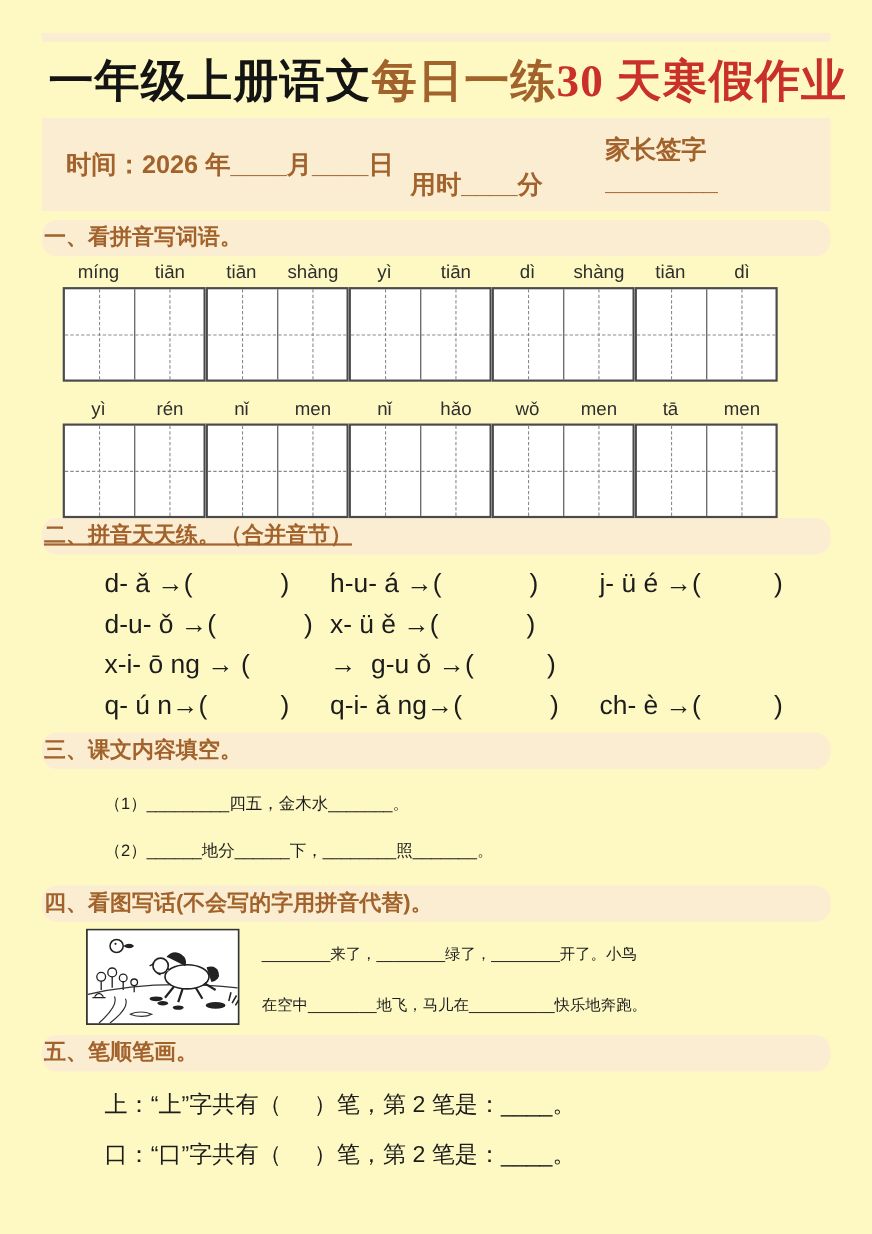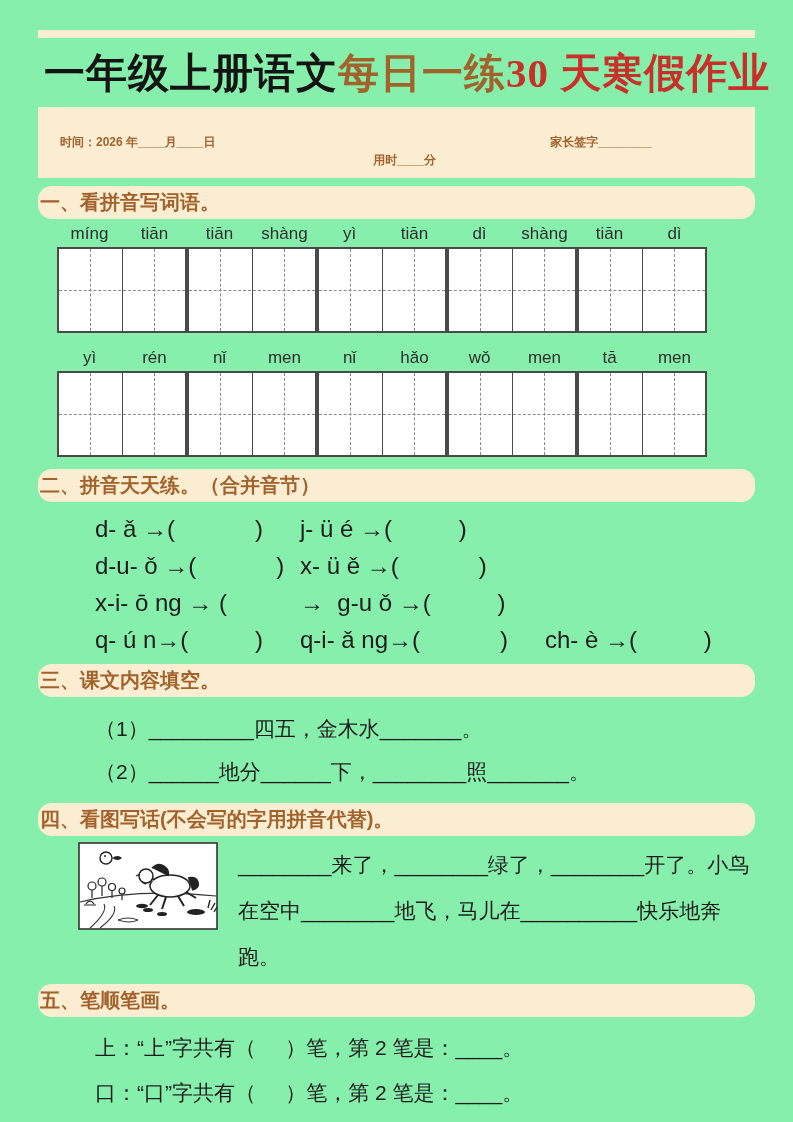--- a/index.html
+++ b/index.html
@@ -6,59 +6,59 @@
     --cream:#FBEDD2;
     --brown:#A2622B;
     --red:#C9302A;
     --ink:#1c1c1c;
     --line:#4a4a4a;
     --dash:#8a8a8a;
   }
   *{margin:0;padding:0;box-sizing:border-box;}
   html,body{background:#ffffff;}
   body{font-family:"Liberation Sans","DejaVu Sans",sans-serif;color:var(--ink);}
-  .page{width:793px;height:1122px;background:#86efac;overflow:hidden;position:relative;padding:0 38px;}
+  .page{width:793px;height:1122px;background:#fef9c3;overflow:hidden;position:relative;padding:0 38px;}
   .top-strip{height:8px;background:var(--cream);margin-top:30px;}
   
   .title{margin:8px 0 6px 6px;font-size:41px;font-weight:900;letter-spacing:1px;white-space:nowrap;
          font-family:"Liberation Serif","DejaVu Serif",serif;}
   .t-black{color:#141414;}
   .t-brown{color:var(--brown);}
   .t-red{color:var(--red);}
   
   .band{background:var(--cream);}
-  .meta-row{display:flex;align-items:center;padding:9px 14px 9px 22px;font-size:12px;font-weight:700;color:var(--brown);justify-content:flex-end;}
+  .meta-row{display:flex;align-items:center;padding:9px 14px 9px 22px;font-size:23px;font-weight:700;color:var(--brown);justify-content:flex-end;}
   .meta-time{width:46%;}
   .meta-duration{width:26%;margin-top:36px;}
   .meta-sign{flex:1;}
   
   .sec-head{background:var(--cream);color:var(--brown);font-weight:700;font-size:20px;
             padding:3px 10px 4px 2px;line-height:1.3;border-radius:14px;}
   
   .words-row{display:flex;justify-content:flex-start;padding:0 0 0 19px;}
   .word{width:130px;}
   .py-pair{display:flex;font-size:17px;color:#2e2e2e;margin:5px 0 3px;}
   .py-pair span{flex:1;text-align:center;}
   .tzg{display:flex;height:86px;border:2px solid var(--line);position:relative;background:#fff;}
   .tzg::after{content:"";position:absolute;left:0;right:0;top:50%;border-top:1.5px dashed var(--dash);}
   .cell{flex:1;position:relative;}
   .cell.first{border-right:1.5px solid var(--line);}
   .cell::before{content:"";position:absolute;top:0;bottom:0;left:50%;border-left:1.5px dashed var(--dash);}
   
   .merge-rows{padding:8px 0 6px 57px;}
   .merge-row{display:grid;grid-template-columns:205px 245px 1fr;font-size:24px;line-height:37px;white-space:pre;}
   
-  .fill-lines{padding:10px 0 4px 57px;font-size:21px;line-height:43px;}
+  .fill-lines{padding:10px 0 4px 57px;font-size:15px;line-height:43px;}
   
   .pic-row{display:flex;align-items:flex-start;padding:6px 0 4px 40px;}
   .pic-frame{flex:0 0 auto;}
-  .pic-text{flex:1;padding-left:20px;font-size:21px;line-height:46px;}
+  .pic-text{flex:1;padding-left:20px;font-size:14px;line-height:46px;}
   
   .stroke-lines{padding:8px 0 4px 57px;font-size:21px;line-height:45px;white-space:pre;}
-  .mt6{margin-top:6px;} .mt8{margin-top:8px;} .mt10{margin-top:10px;} .mt12{margin-top:12px;}
+  .mt6{margin-top:6px;} .mt8{margin-top:8px;} .mt10{margin-top:10px;} .mt12{margin-top:0;text-decoration:underline;}
 </style>
 </head>
 <body>
 
 <div class="page">
 
   <div class="top-strip"></div>
 
   <h1 class="title"><span class="t-black">一年级上册语文</span><span class="t-brown">每日一练</span><span class="t-red">30 天寒假作业</span></h1>
 
@@ -171,21 +171,21 @@
           <div class="tzg">
             <div class="cell first"></div>
             <div class="cell"></div>
           </div>
         </div>
       </div>
   </div>
 
   <div class="sec-head mt12">二、拼音天天练。（合并音节）</div>
   <div class="merge-rows">
-      <div class="merge-row"><span>d- ǎ →(            )</span><span>j- ü é →(          )</span></div>
+      <div class="merge-row"><span>d- ǎ →(            )</span><span>h-u- á →(            )</span><span>j- ü é →(          )</span></div>
       <div class="merge-row"><span>d-u- ǒ →(            )</span><span>x- ü ě →(            )</span></div>
       <div class="merge-row"><span>x-i- ō ng → (</span><span>→  g-u ǒ →(          )</span></div>
       <div class="merge-row"><span>q- ú n→(          )</span><span>q-i- ǎ ng→(            )</span><span>ch- è →(          )</span></div>
     </div>
 
   <div class="sec-head">三、课文内容填空。</div>
   <div class="fill-lines">
       <div>（1）_________四五，金木水_______。</div>
       <div>（2）______地分______下，________照_______。</div>
     </div>

